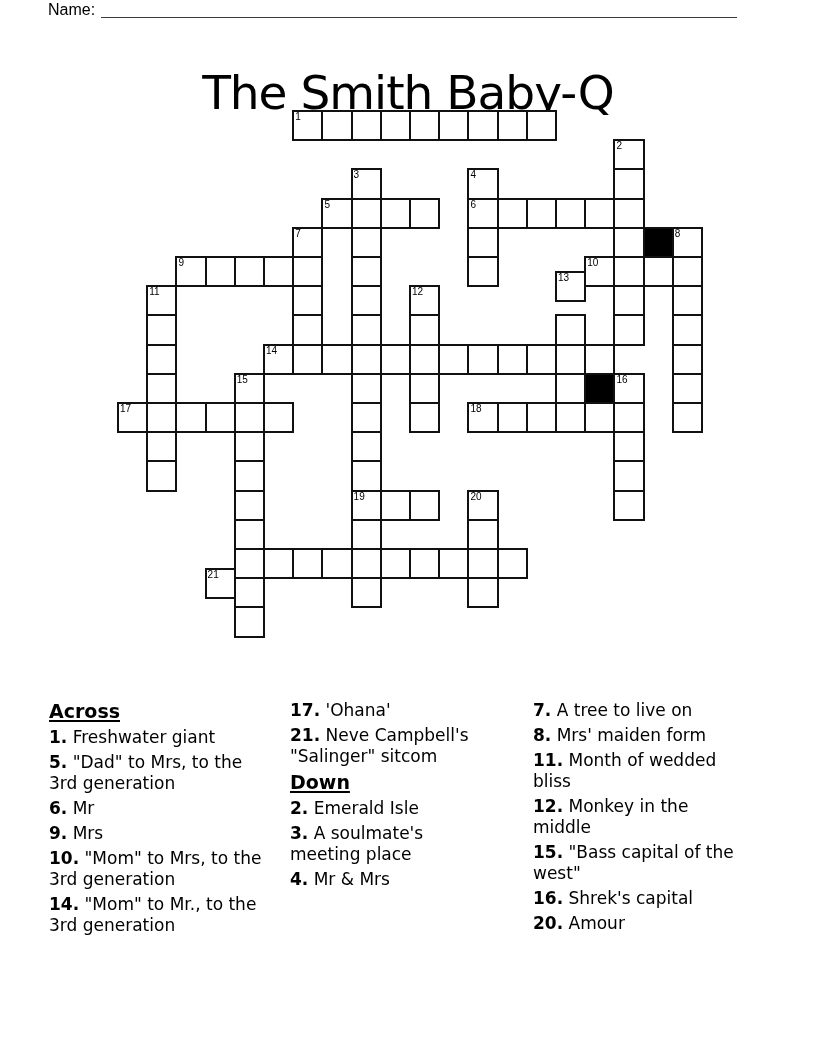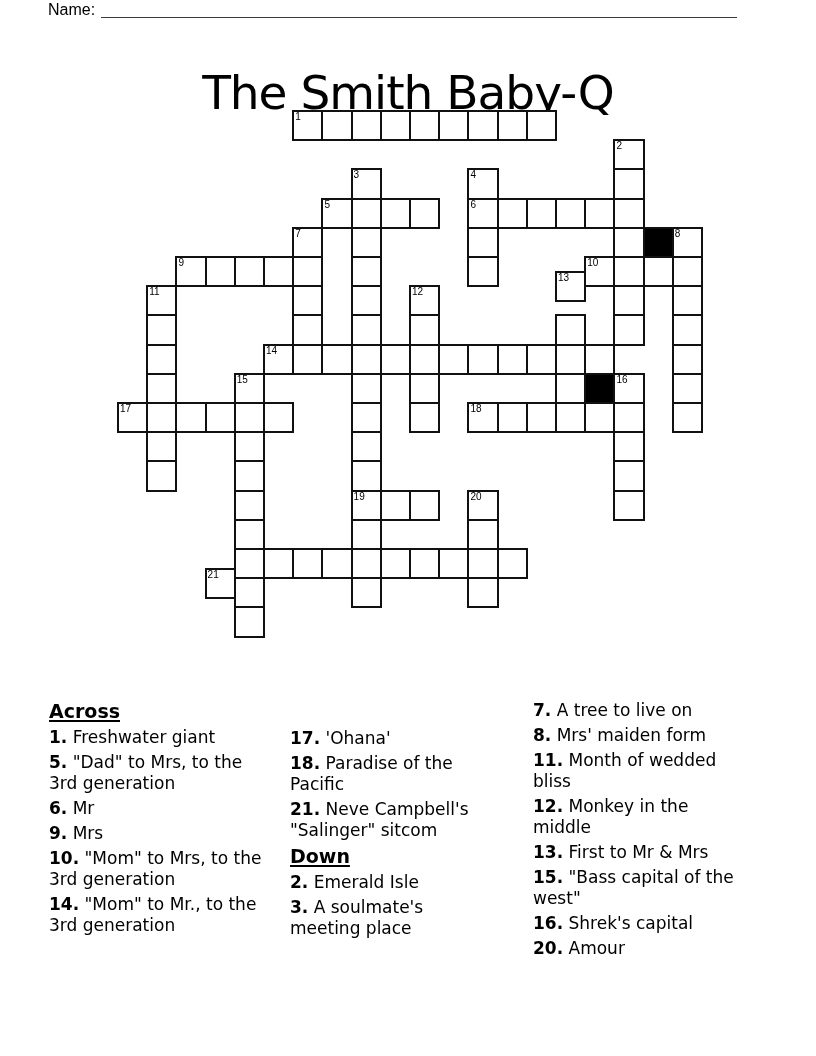--- a/index.html
+++ b/index.html
@@ -20,21 +20,21 @@
   .grid{position:absolute;left:0;top:0;width:816px;height:700px;}
   .cell{position:absolute;box-sizing:border-box;border:2px solid #111;background:#fff;}
   .cell.black{background:#000;}
   .cellnum{position:absolute;left:1px;top:-1px;font-family:"Liberation Sans",sans-serif;
            font-size:10px;line-height:12px;color:#000;}
 
   
   .clue-columns{position:absolute;top:700px;left:0;width:816px;height:356px;}
   .clue-column{position:absolute;top:0;}
   .clue-column:nth-of-type(1){left:49px;width:232px;}
-  .clue-column:nth-of-type(2){left:290px;width:234px;margin-top:28px;}
+  .clue-column:nth-of-type(2){left:290px;width:234px;}
   .clue-column:nth-of-type(3){left:533px;width:245px;}
   .clue-header{font-size:19px;font-weight:700;text-decoration:underline;
                text-decoration-thickness:2px;text-underline-offset:2px;
                line-height:22px;margin:0 0 5px 0;}
   .clue{font-size:17px;line-height:21px;margin:0 0 4px 0;}
   .clue b{font-weight:700;}
   .clue .ctext{white-space:pre-line;}
 </style>
 </head>
 <body>
@@ -222,37 +222,35 @@
 3rd generation</span></div>
         <div class="clue"><b>6.</b> <span class="ctext">Mr</span></div>
         <div class="clue"><b>9.</b> <span class="ctext">Mrs</span></div>
         <div class="clue"><b>10.</b> <span class="ctext">"Mom" to Mrs, to the
 3rd generation</span></div>
         <div class="clue"><b>14.</b> <span class="ctext">"Mom" to Mr., to the
 3rd generation</span></div>
       </div>
       <div class="clue-column">
         <div class="clue"><b>17.</b> <span class="ctext">'Ohana'</span></div>
-        <div class="clue"><b>18.</b> <span class="ctext">Paradise of the
-Pacific</span></div>
         <div class="clue"><b>21.</b> <span class="ctext">Neve Campbell's
 "Salinger" sitcom</span></div>
         <div class="clue-header">Down</div>
         <div class="clue"><b>2.</b> <span class="ctext">Emerald Isle</span></div>
         <div class="clue"><b>3.</b> <span class="ctext">A soulmate's
 meeting place</span></div>
+        <div class="clue"><b>4.</b> <span class="ctext">Mr &amp; Mrs</span></div>
       </div>
       <div class="clue-column">
         <div class="clue"><b>7.</b> <span class="ctext">A tree to live on</span></div>
         <div class="clue"><b>8.</b> <span class="ctext">Mrs' maiden form</span></div>
         <div class="clue"><b>11.</b> <span class="ctext">Month of wedded
 bliss</span></div>
         <div class="clue"><b>12.</b> <span class="ctext">Monkey in the
 middle</span></div>
-        <div class="clue"><b>13.</b> <span class="ctext">First to Mr &amp; Mrs</span></div>
         <div class="clue"><b>15.</b> <span class="ctext">"Bass capital of the
 west"</span></div>
         <div class="clue"><b>16.</b> <span class="ctext">Shrek's capital</span></div>
         <div class="clue"><b>20.</b> <span class="ctext">Amour</span></div>
       </div>
     </div>
 
 </div>
 
 </body></html>

